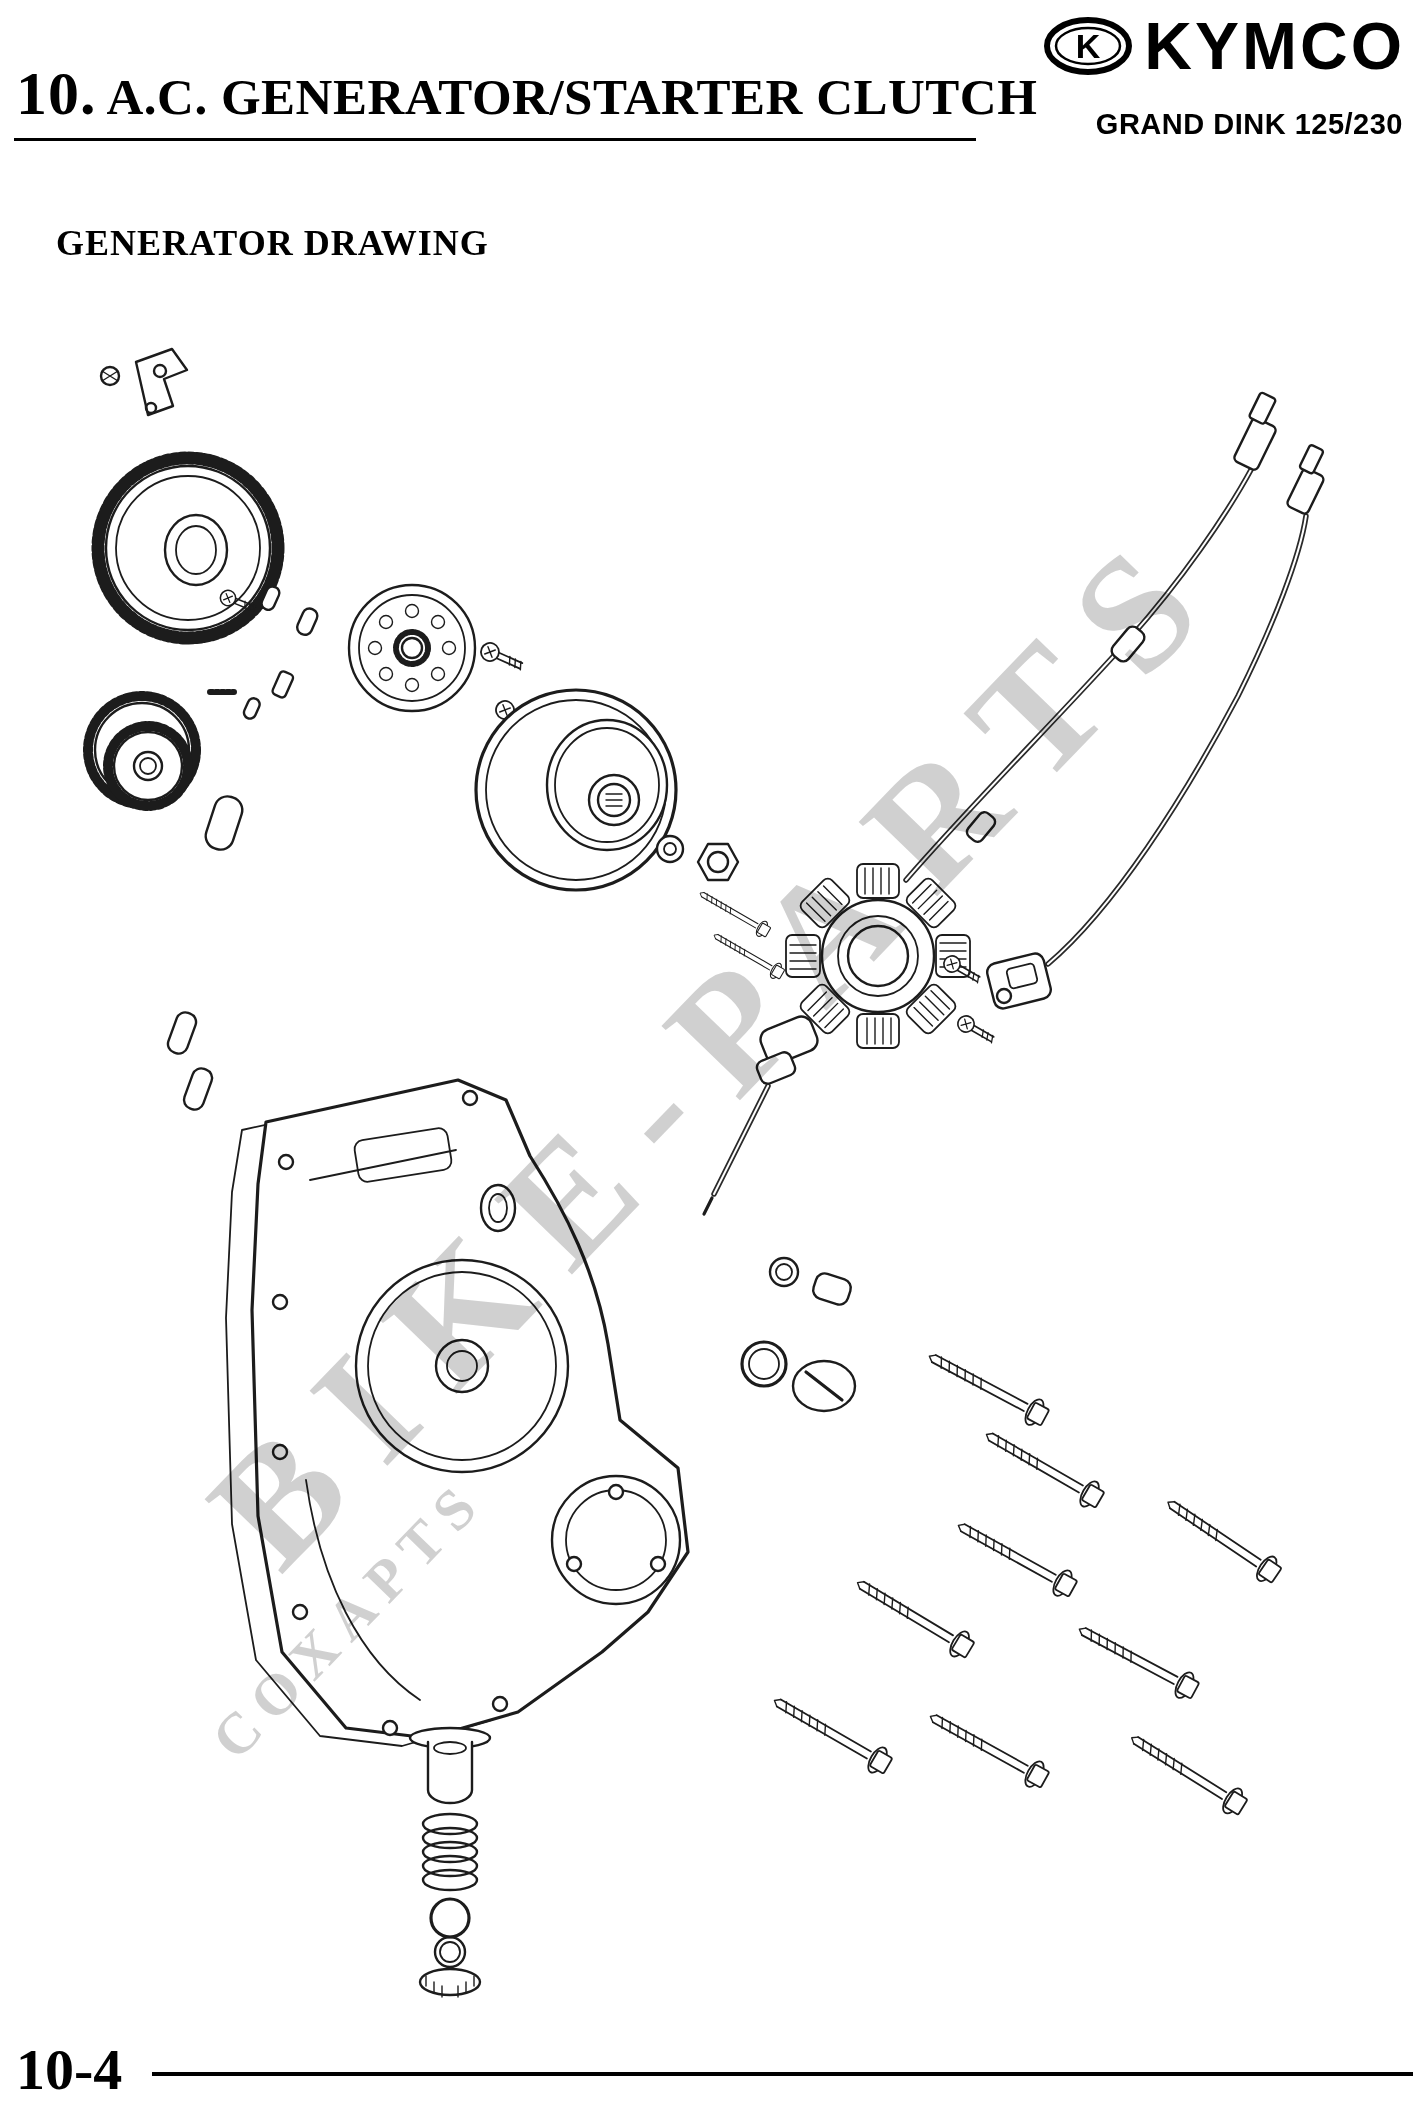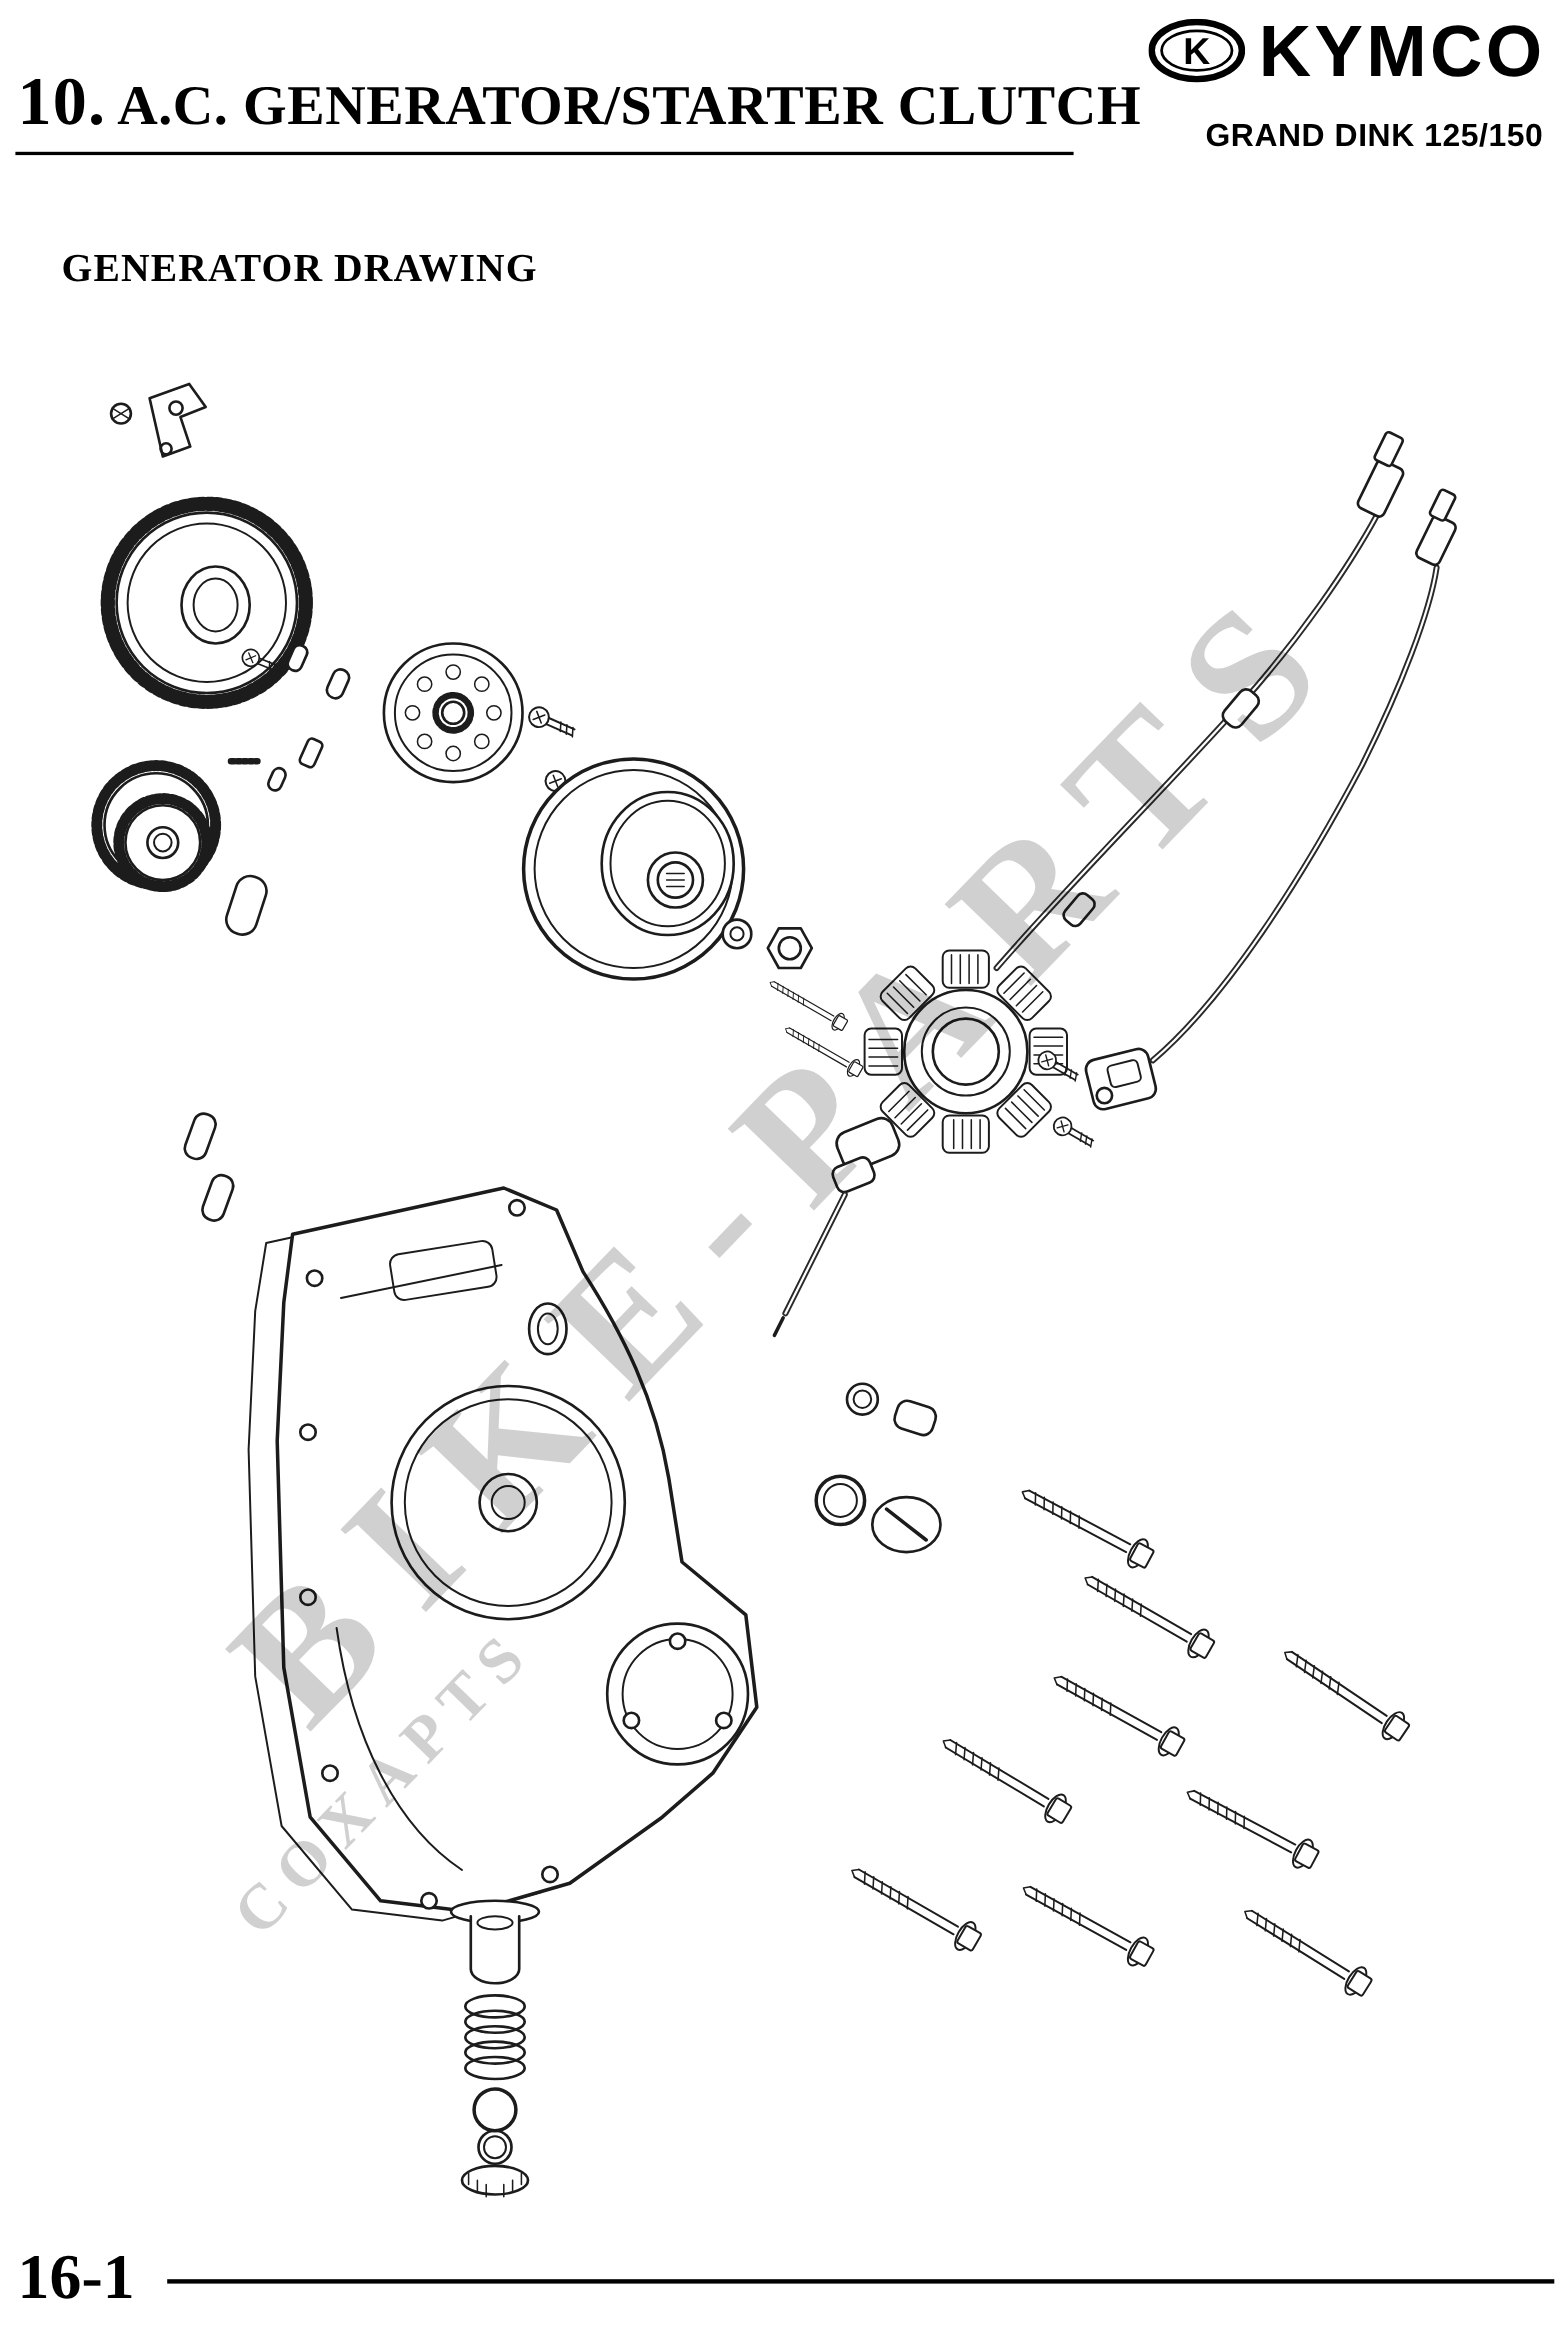--- a/index.html
+++ b/index.html
@@ -82,21 +82,21 @@
   <div class="brand-block">
     <div class="logo-row">
       <svg width="88" height="58" viewBox="0 0 88 58">
         <ellipse cx="44" cy="29" rx="41" ry="26" stroke="#000" stroke-width="6" fill="none"></ellipse>
         <ellipse cx="44" cy="29" rx="32" ry="18" stroke="#000" stroke-width="2.5" fill="none"></ellipse>
         <text x="44" y="41" font-size="34" font-weight="bold" text-anchor="middle" font-family="Liberation Sans, sans-serif" fill="#000">K</text>
       </svg>
       <span class="brand-text">KYMCO</span>
     </div>
   </div>
-  <div class="model-text">GRAND DINK 125/150</div>
+  <div class="model-text">GRAND DINK 125/230</div>
 
   <div class="section-heading">GENERATOR DRAWING</div>
 
   <svg class="diagram" viewBox="0 0 1320 1700">
     <defs>
       <g id="bolt">
         <path class="med" d="M14 -4 H118 M14 4 H118"></path>
         <path class="thin" d="M118 -4 L123 0 L118 4"></path>
         <path class="thin" d="M62 -5 l5 10 M71 -5 l5 10 M80 -5 l5 10 M89 -5 l5 10 M98 -5 l5 10 M107 -5 l5 10"></path>
         <ellipse class="w med" cx="4" cy="0" rx="7" ry="14"></ellipse>
@@ -315,16 +315,16 @@
       <circle cx="390" cy="1652" r="15"></circle>
       <circle class="med" cx="390" cy="1652" r="10"></circle>
       <ellipse class="w" cx="390" cy="1682" rx="30" ry="13"></ellipse>
       <path class="thin" d="M366 1676 v10 M374 1682 v11 M382 1686 v11 M398 1686 v11 M406 1682 v11 M414 1676 v10"></path>
     </g>
   </svg>
 
   <div class="watermark">BIKE-PARTS</div>
   <div class="watermark-sub">COXAPTS</div>
 
-  <div class="page-number">16-1</div>
+  <div class="page-number">10-4</div>
   <div class="footer-rule"></div>
 
 </div>
 
 </body></html>

